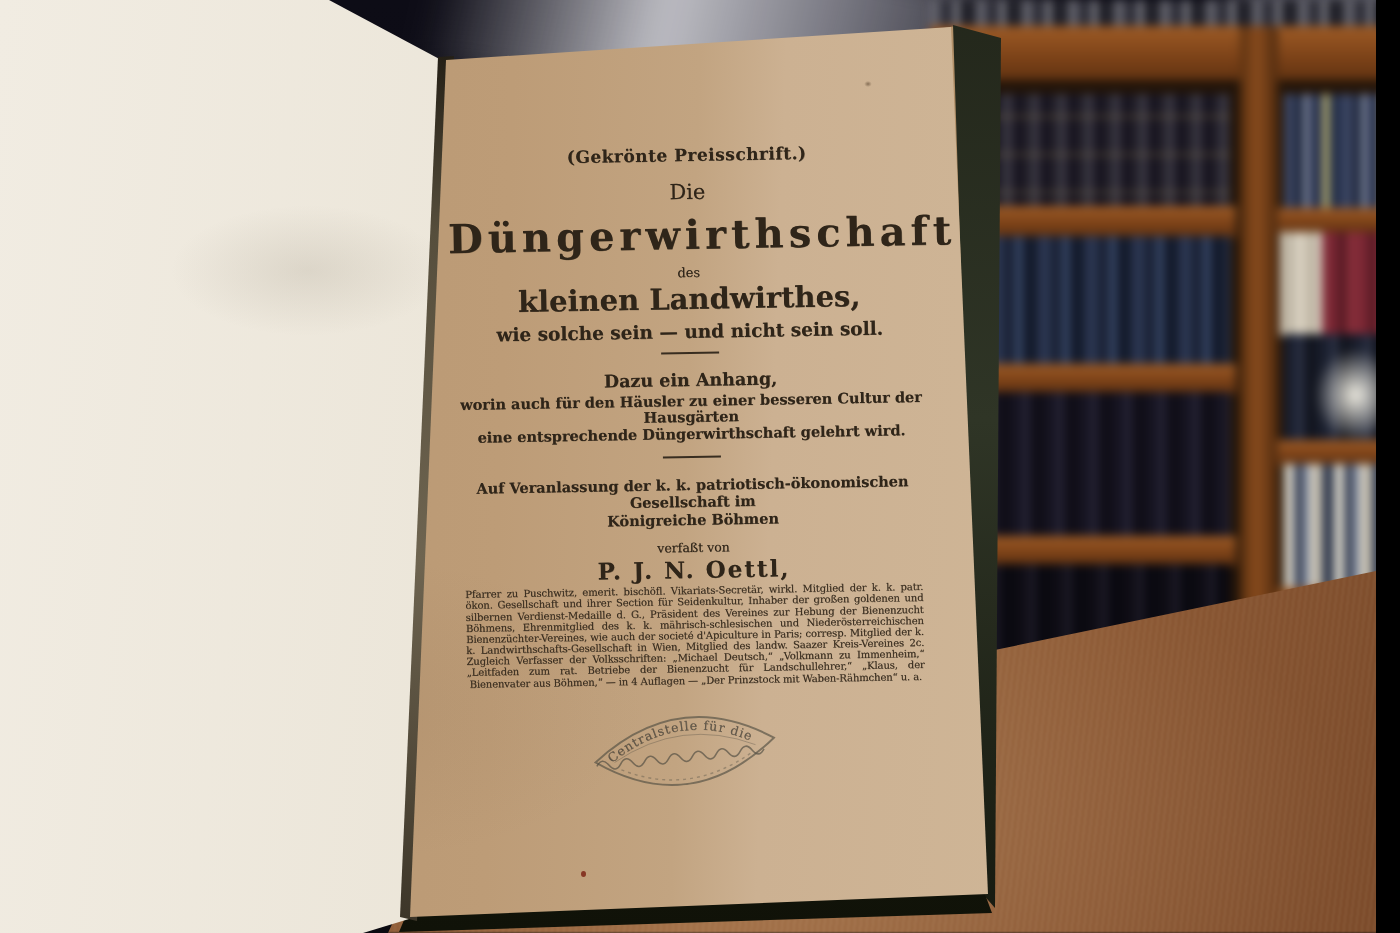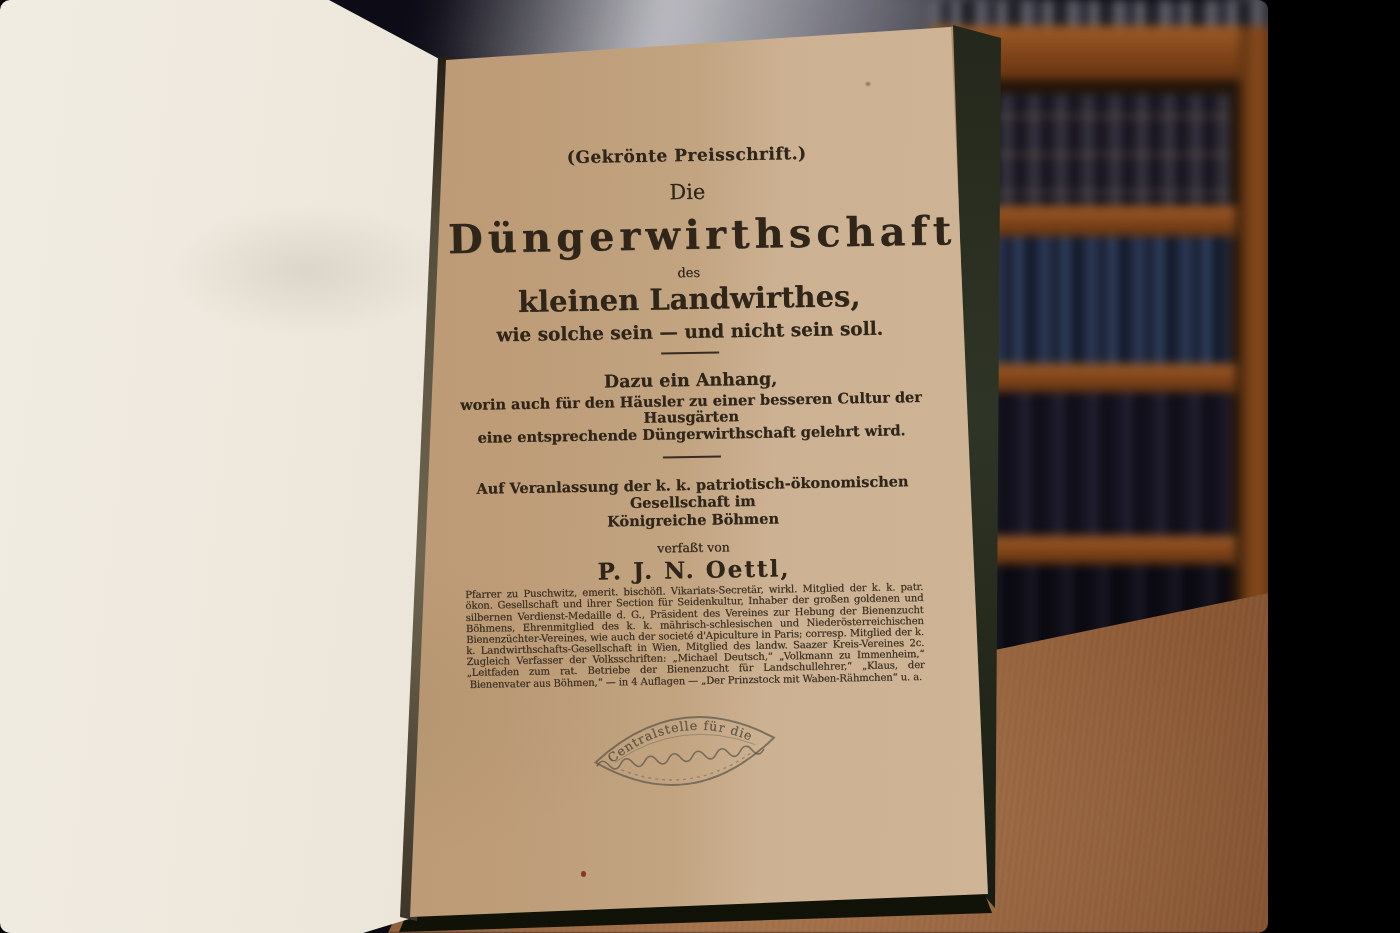--- a/index.html
+++ b/index.html
@@ -1,18 +1,18 @@
 <!DOCTYPE html>
 <html><head>
 <meta charset="utf-8">
 <style>
   html,body{margin:0;padding:0;background:#000;}
-  .scene{position:relative;width:1268px;height:933px;overflow:hidden;
+  .scene{position:relative;width:1376px;height:933px;overflow:hidden;
          background:linear-gradient(180deg,#0d0c16 0%,#0a0a12 55%,#0b0a10 100%);
-         font-family:"DejaVu Serif","Liberation Serif",serif;border-radius:10px;}
+         font-family:"DejaVu Serif","Liberation Serif",serif;}
   .abs{position:absolute;}
 
   
   .beam{left:430px;top:-60px;width:660px;height:200px;transform:rotate(13deg);
         background:linear-gradient(90deg,rgba(200,200,205,0) 0%,rgba(208,208,214,.9) 35%,rgba(160,160,170,.7) 62%,rgba(120,120,128,0) 100%);
         filter:blur(16px);}
   .beam2{left:1235px;top:-25px;width:230px;height:95px;transform:rotate(-9deg);
         background:rgba(150,150,160,.55);filter:blur(15px);}
 
   

